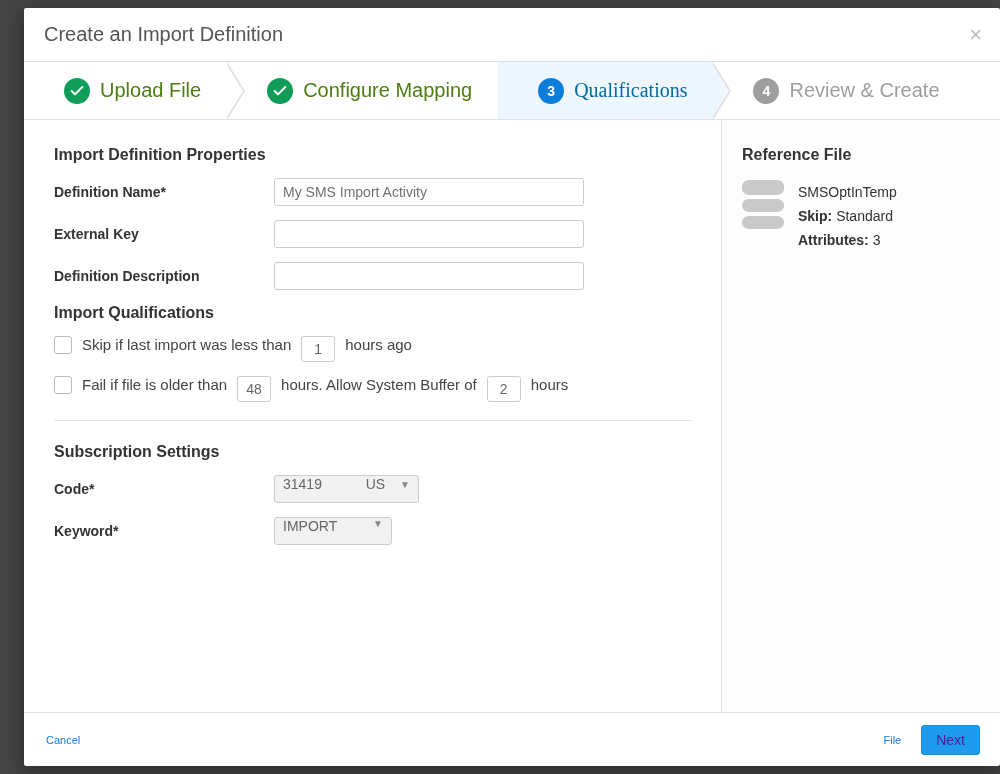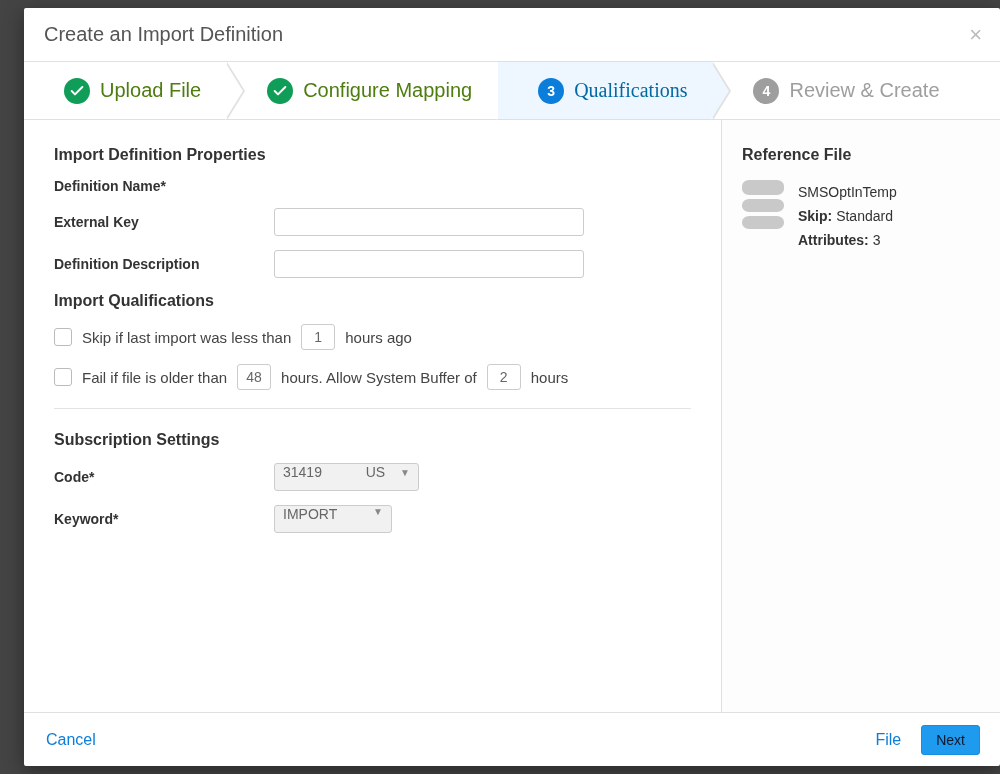--- a/index.html
+++ b/index.html
@@ -131,21 +131,21 @@
     border:1px solid #ccc;
     border-radius:3px;
     padding: 2px 8px;
     font-size:14px;
     color:#717171;
     background:#fff;
   }
 
   .qual-row {
     display:flex;
-    align-items:center;
+    align-items:flex-start;
     gap:10px;
     font-size:15px;
     margin-bottom: 14px;
     color:#444;
   }
   .checkbox {
     width:18px; height:18px;
     border:1px solid #bbb;
     border-radius:3px;
     background:#fff;
@@ -207,28 +207,28 @@
   .modal-footer {
     height:54px;
     border-top:1px solid #e0e0e0;
     display:flex;
     align-items:center;
     padding:0 20px;
     gap:18px;
   }
   .link-btn {
     background:none; border:none;
-    color:#0b7dda; font-size:16px;
+    color:#0b7dda; font-size:11px;
     cursor:pointer; padding:4px 2px;
   }
   .spacer { flex:1; }
   .primary-btn {
     background:#1e9aef;
     border:1px solid #158de0;
-    color:#0f172a; font-size:14px;
+    color:#4c1d95; font-size:14px;
     padding:6px 14px;
     border-radius:3px;
     cursor:pointer;
   }
 </style>
 </head>
 <body>
 
 <div class="modal">
 
@@ -264,20 +264,21 @@
     </div>
   </div>
 
   <div class="modal-body">
     <div class="main-col">
 
       <div class="section-heading">Import Definition Properties</div>
 
       <div class="form-row">
         <div class="form-label">Definition Name*</div>
+        <input class="text-input" type="text" value="My SMS Import Activity" style="">
       </div>
 
       <div class="form-row">
         <div class="form-label">External Key</div>
         <input class="text-input" type="text" value="" style="">
       </div>
 
       <div class="form-row">
         <div class="form-label">Definition Description</div>
         <input class="text-input" type="text" value="" style="">

